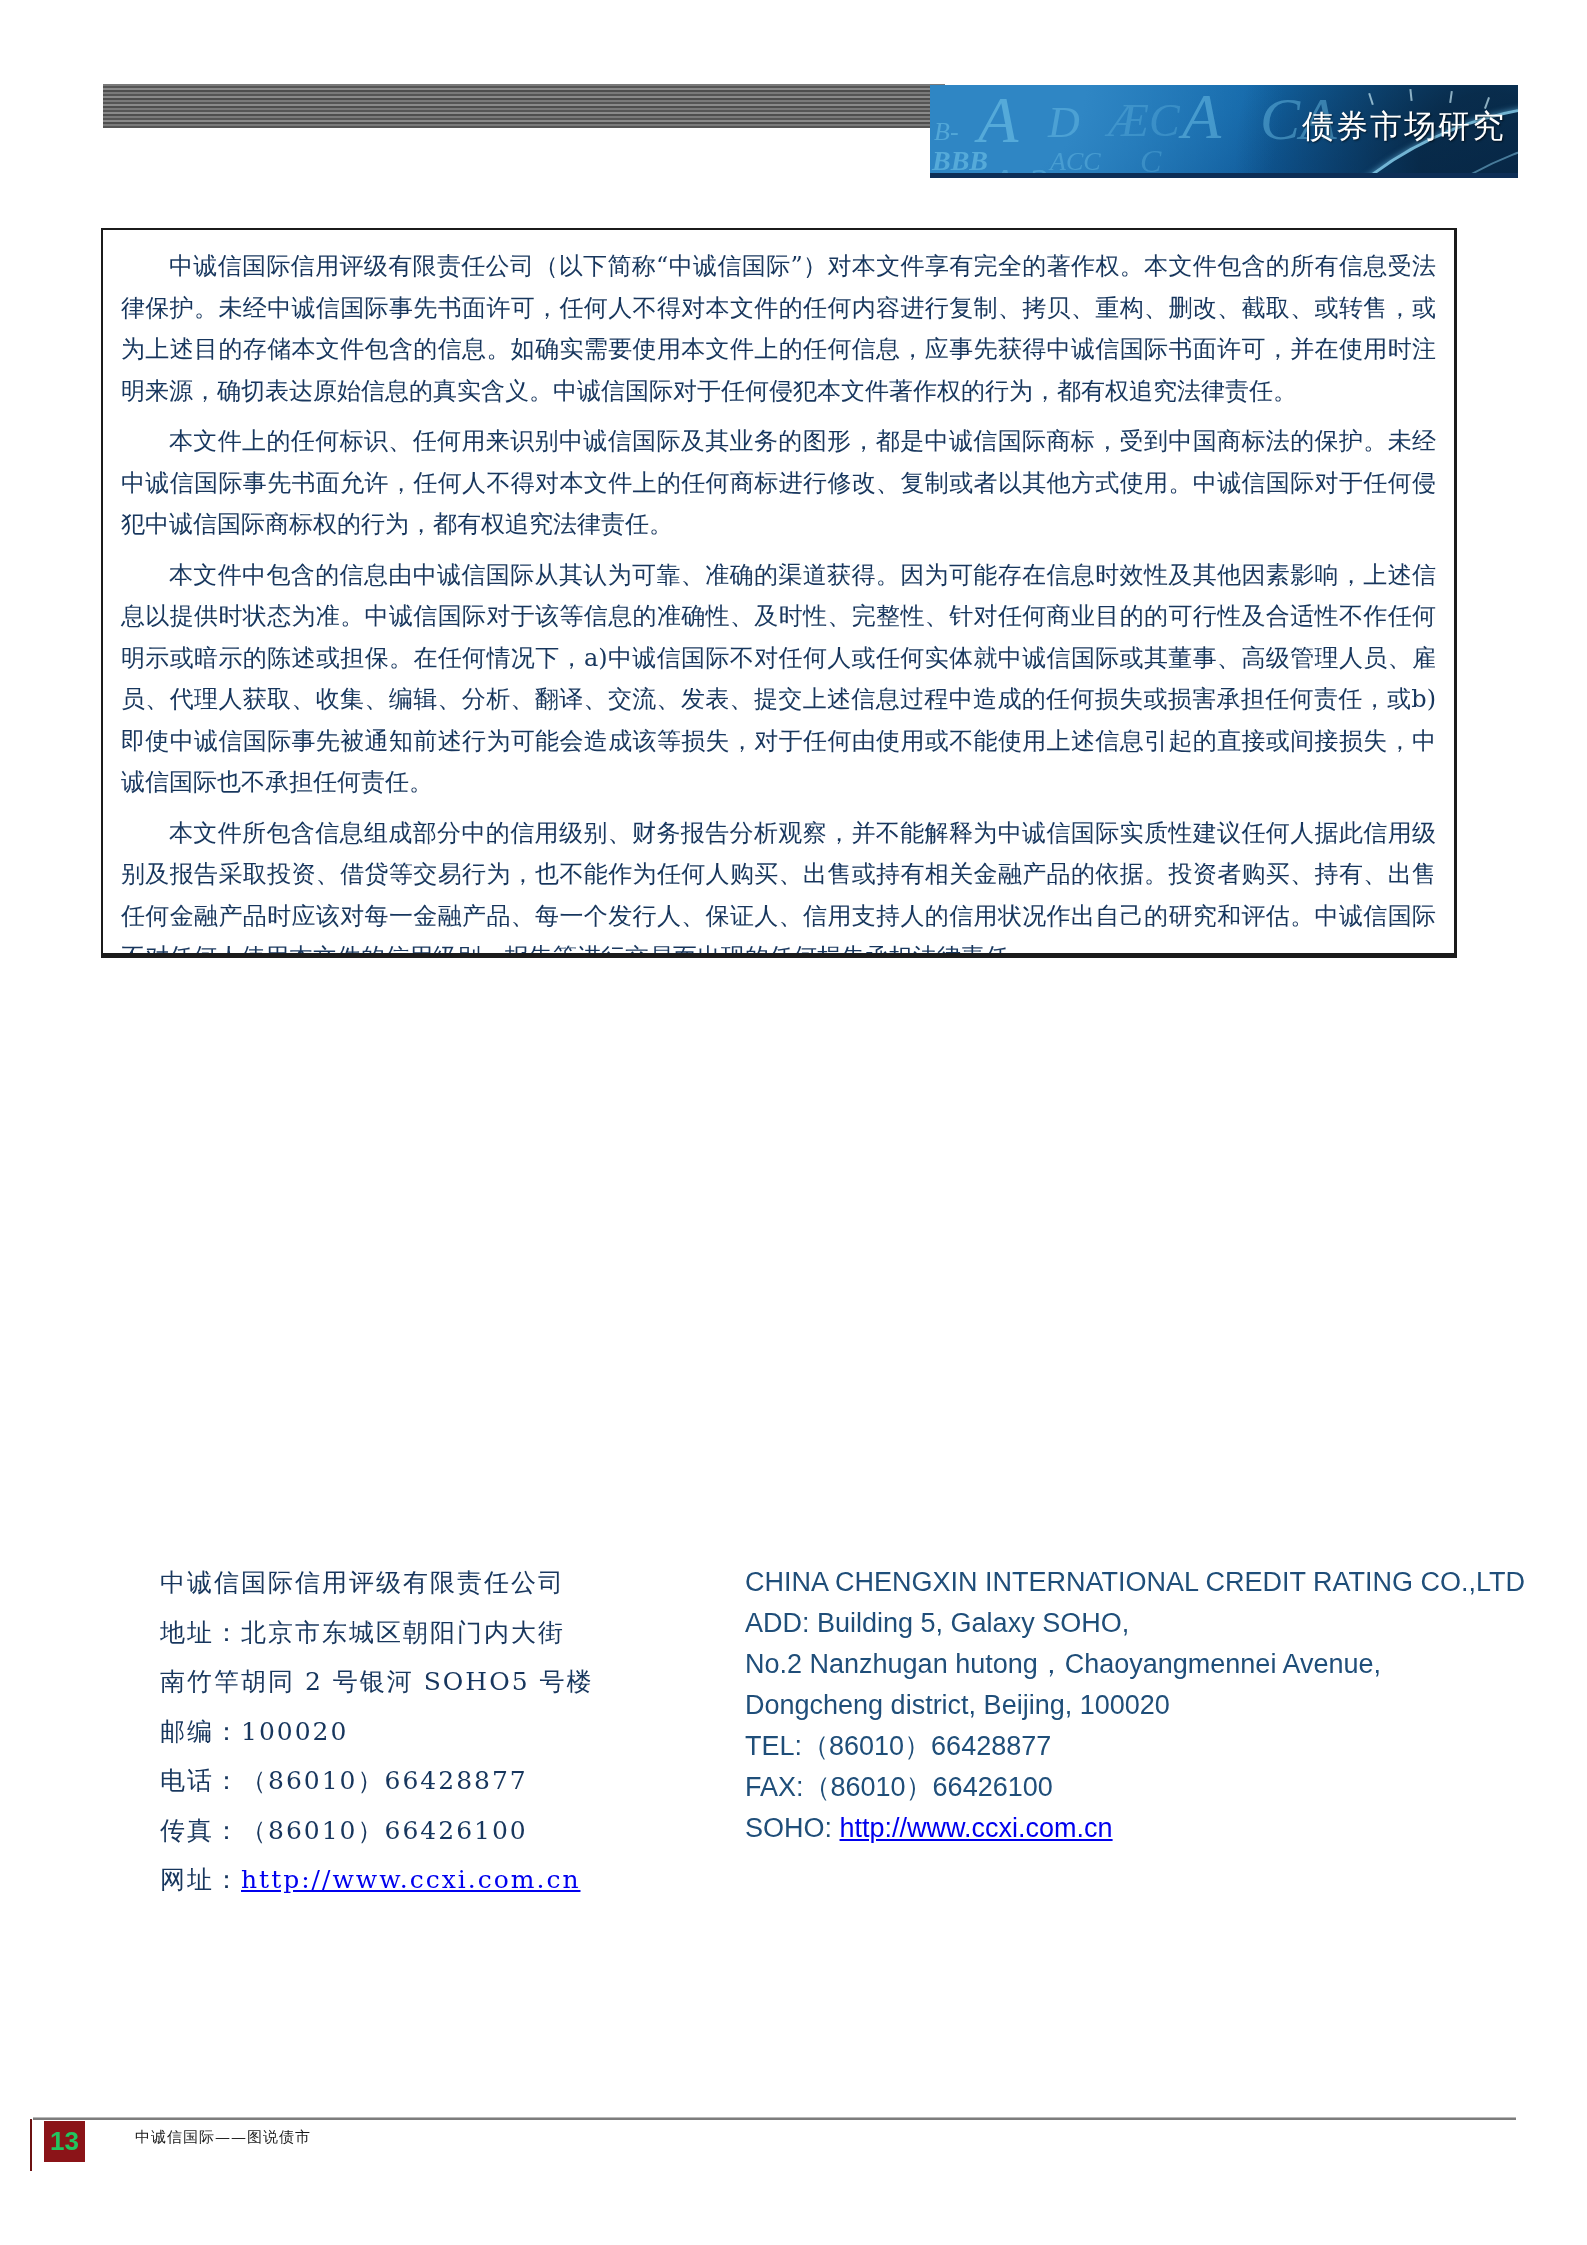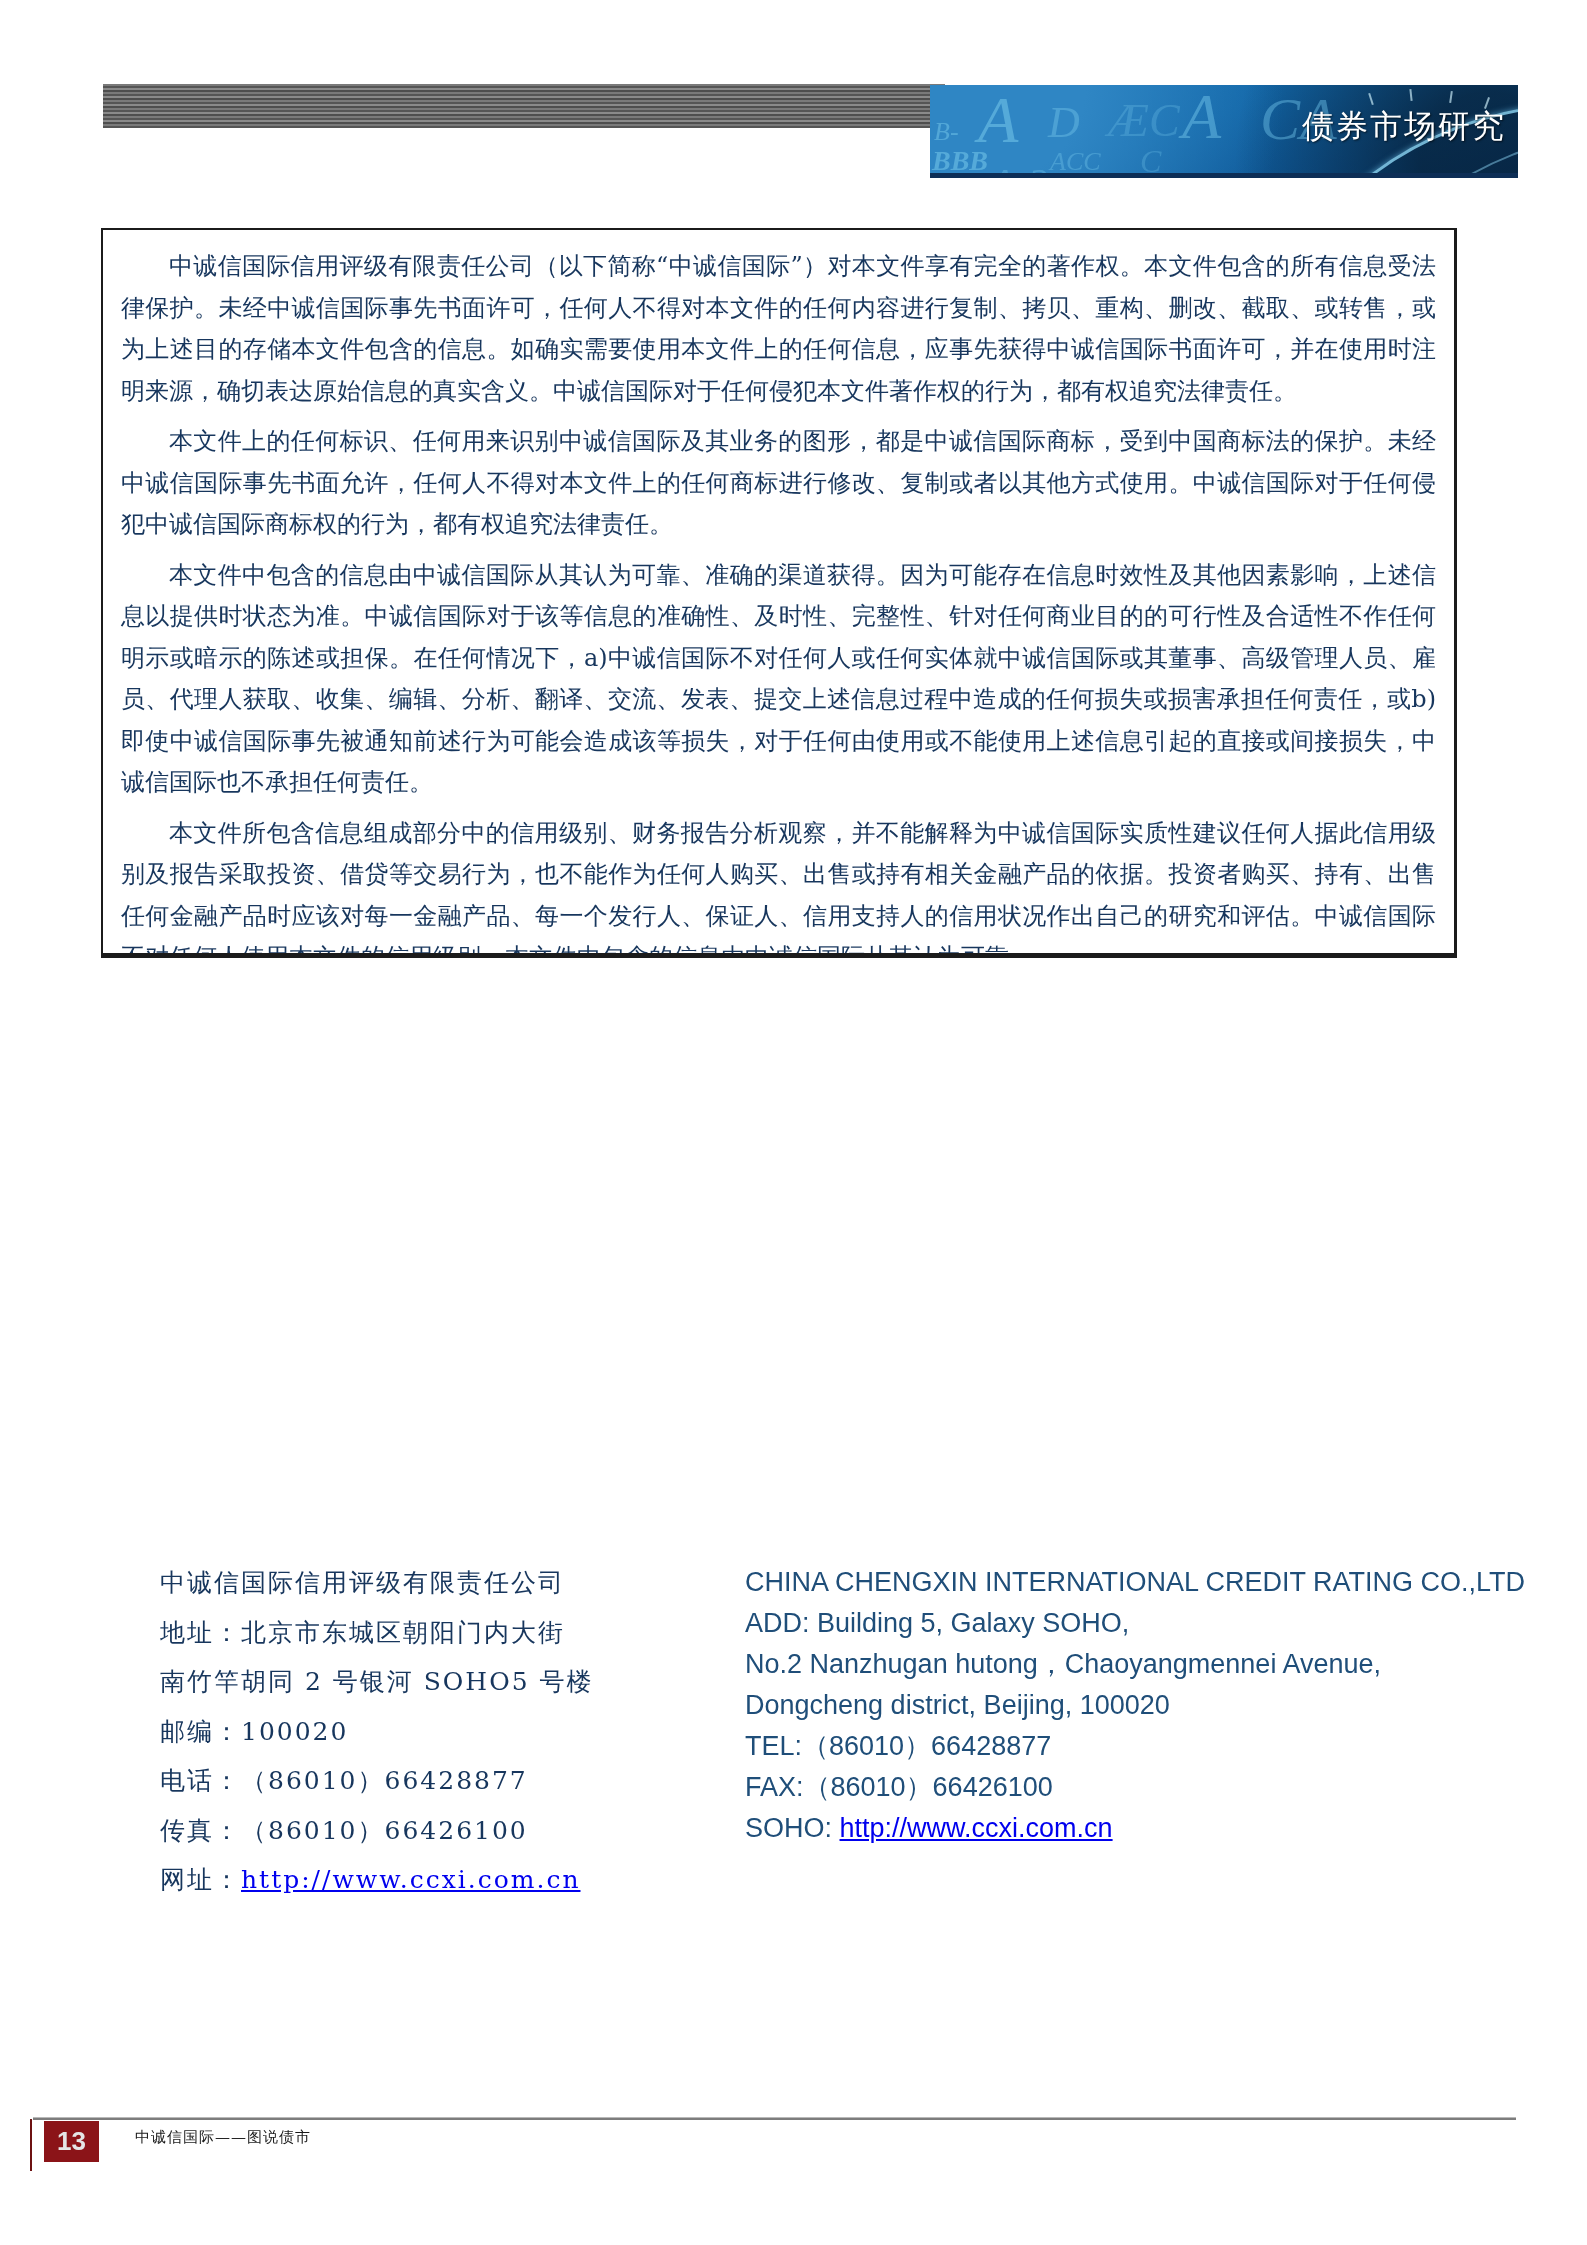--- a/index.html
+++ b/index.html
@@ -52,22 +52,22 @@
   .contact-cn div{white-space:nowrap;}
   .contact-en{position:absolute;left:745px;top:1562px;width:740px;color:#1F4E79;
      font-size:27px;line-height:41px;font-family:"Liberation Sans",sans-serif;}
   .contact-en div{white-space:nowrap;}
   .link{color:#0000EE;text-decoration:underline;cursor:pointer;}
 
   
   .footer-rule{position:absolute;left:33px;top:2117px;width:1483px;height:3px;
      background:linear-gradient(180deg,#b9b9b9 0 1px,#7d7d7d 1px 3px);}
   .footer-vline{position:absolute;left:30px;top:2119px;width:2px;height:52px;background:#6d1111;}
-  .page-badge{position:absolute;left:44px;top:2121px;width:55px;height:41px;background:#8B1418;
-     color:#e5e5e5;font-family:"Liberation Sans",sans-serif;font-weight:bold;font-size:26px;
+  .page-badge{position:absolute;left:44px;top:2121px;width:41px;height:41px;background:#8B1418;
+     color:#22c55e;font-family:"Liberation Sans",sans-serif;font-weight:bold;font-size:26px;
      display:flex;align-items:center;justify-content:center;}
   .footer-text{position:absolute;left:135px;top:2128px;color:#1a1a1a;font-size:15px;
      letter-spacing:1px;font-family:"DejaVu Serif",serif;white-space:nowrap;}
 </style>
 </head>
 <body>
 
 <div class="page">
 
   <div class="stripes"></div>
@@ -89,21 +89,21 @@
     <div class="tick t2"></div>
     <div class="tick t3"></div>
     <div class="tick t4"></div>
     <div class="banner-title">债券市场研究</div>
   </div>
 
   <div class="disc-box">
     <p>中诚信国际信用评级有限责任公司（以下简称“中诚信国际”）对本文件享有完全的著作权。本文件包含的所有信息受法律保护。未经中诚信国际事先书面许可，任何人不得对本文件的任何内容进行复制、拷贝、重构、删改、截取、或转售，或为上述目的存储本文件包含的信息。如确实需要使用本文件上的任何信息，应事先获得中诚信国际书面许可，并在使用时注明来源，确切表达原始信息的真实含义。中诚信国际对于任何侵犯本文件著作权的行为，都有权追究法律责任。</p>
     <p>本文件上的任何标识、任何用来识别中诚信国际及其业务的图形，都是中诚信国际商标，受到中国商标法的保护。未经中诚信国际事先书面允许，任何人不得对本文件上的任何商标进行修改、复制或者以其他方式使用。中诚信国际对于任何侵犯中诚信国际商标权的行为，都有权追究法律责任。</p>
     <p>本文件中包含的信息由中诚信国际从其认为可靠、准确的渠道获得。因为可能存在信息时效性及其他因素影响，上述信息以提供时状态为准。中诚信国际对于该等信息的准确性、及时性、完整性、针对任何商业目的的可行性及合适性不作任何明示或暗示的陈述或担保。在任何情况下，a)中诚信国际不对任何人或任何实体就中诚信国际或其董事、高级管理人员、雇员、代理人获取、收集、编辑、分析、翻译、交流、发表、提交上述信息过程中造成的任何损失或损害承担任何责任，或b)即使中诚信国际事先被通知前述行为可能会造成该等损失，对于任何由使用或不能使用上述信息引起的直接或间接损失，中诚信国际也不承担任何责任。</p>
-    <p>本文件所包含信息组成部分中的信用级别、财务报告分析观察，并不能解释为中诚信国际实质性建议任何人据此信用级别及报告采取投资、借贷等交易行为，也不能作为任何人购买、出售或持有相关金融产品的依据。投资者购买、持有、出售任何金融产品时应该对每一金融产品、每一个发行人、保证人、信用支持人的信用状况作出自己的研究和评估。中诚信国际不对任何人使用本文件的信用级别、本文件中包含的信息由中诚信国际从其认为可靠。</p>
+    <p>本文件所包含信息组成部分中的信用级别、财务报告分析观察，并不能解释为中诚信国际实质性建议任何人据此信用级别及报告采取投资、借贷等交易行为，也不能作为任何人购买、出售或持有相关金融产品的依据。投资者购买、持有、出售任何金融产品时应该对每一金融产品、每一个发行人、保证人、信用支持人的信用状况作出自己的研究和评估。中诚信国际不对任何人使用本文件的信用级别、报告等进行交易而出现的任何损失承担法律责任。</p>
   </div>
 
   <div class="contact-cn">
     <div>中诚信国际信用评级有限责任公司</div>
     <div>地址：北京市东城区朝阳门内大街</div>
     <div>南竹竿胡同 2 号银河 SOHO5 号楼</div>
     <div>邮编：100020</div>
     <div>电话：（86010）66428877</div>
     <div>传真：（86010）66426100</div>
     <div>

